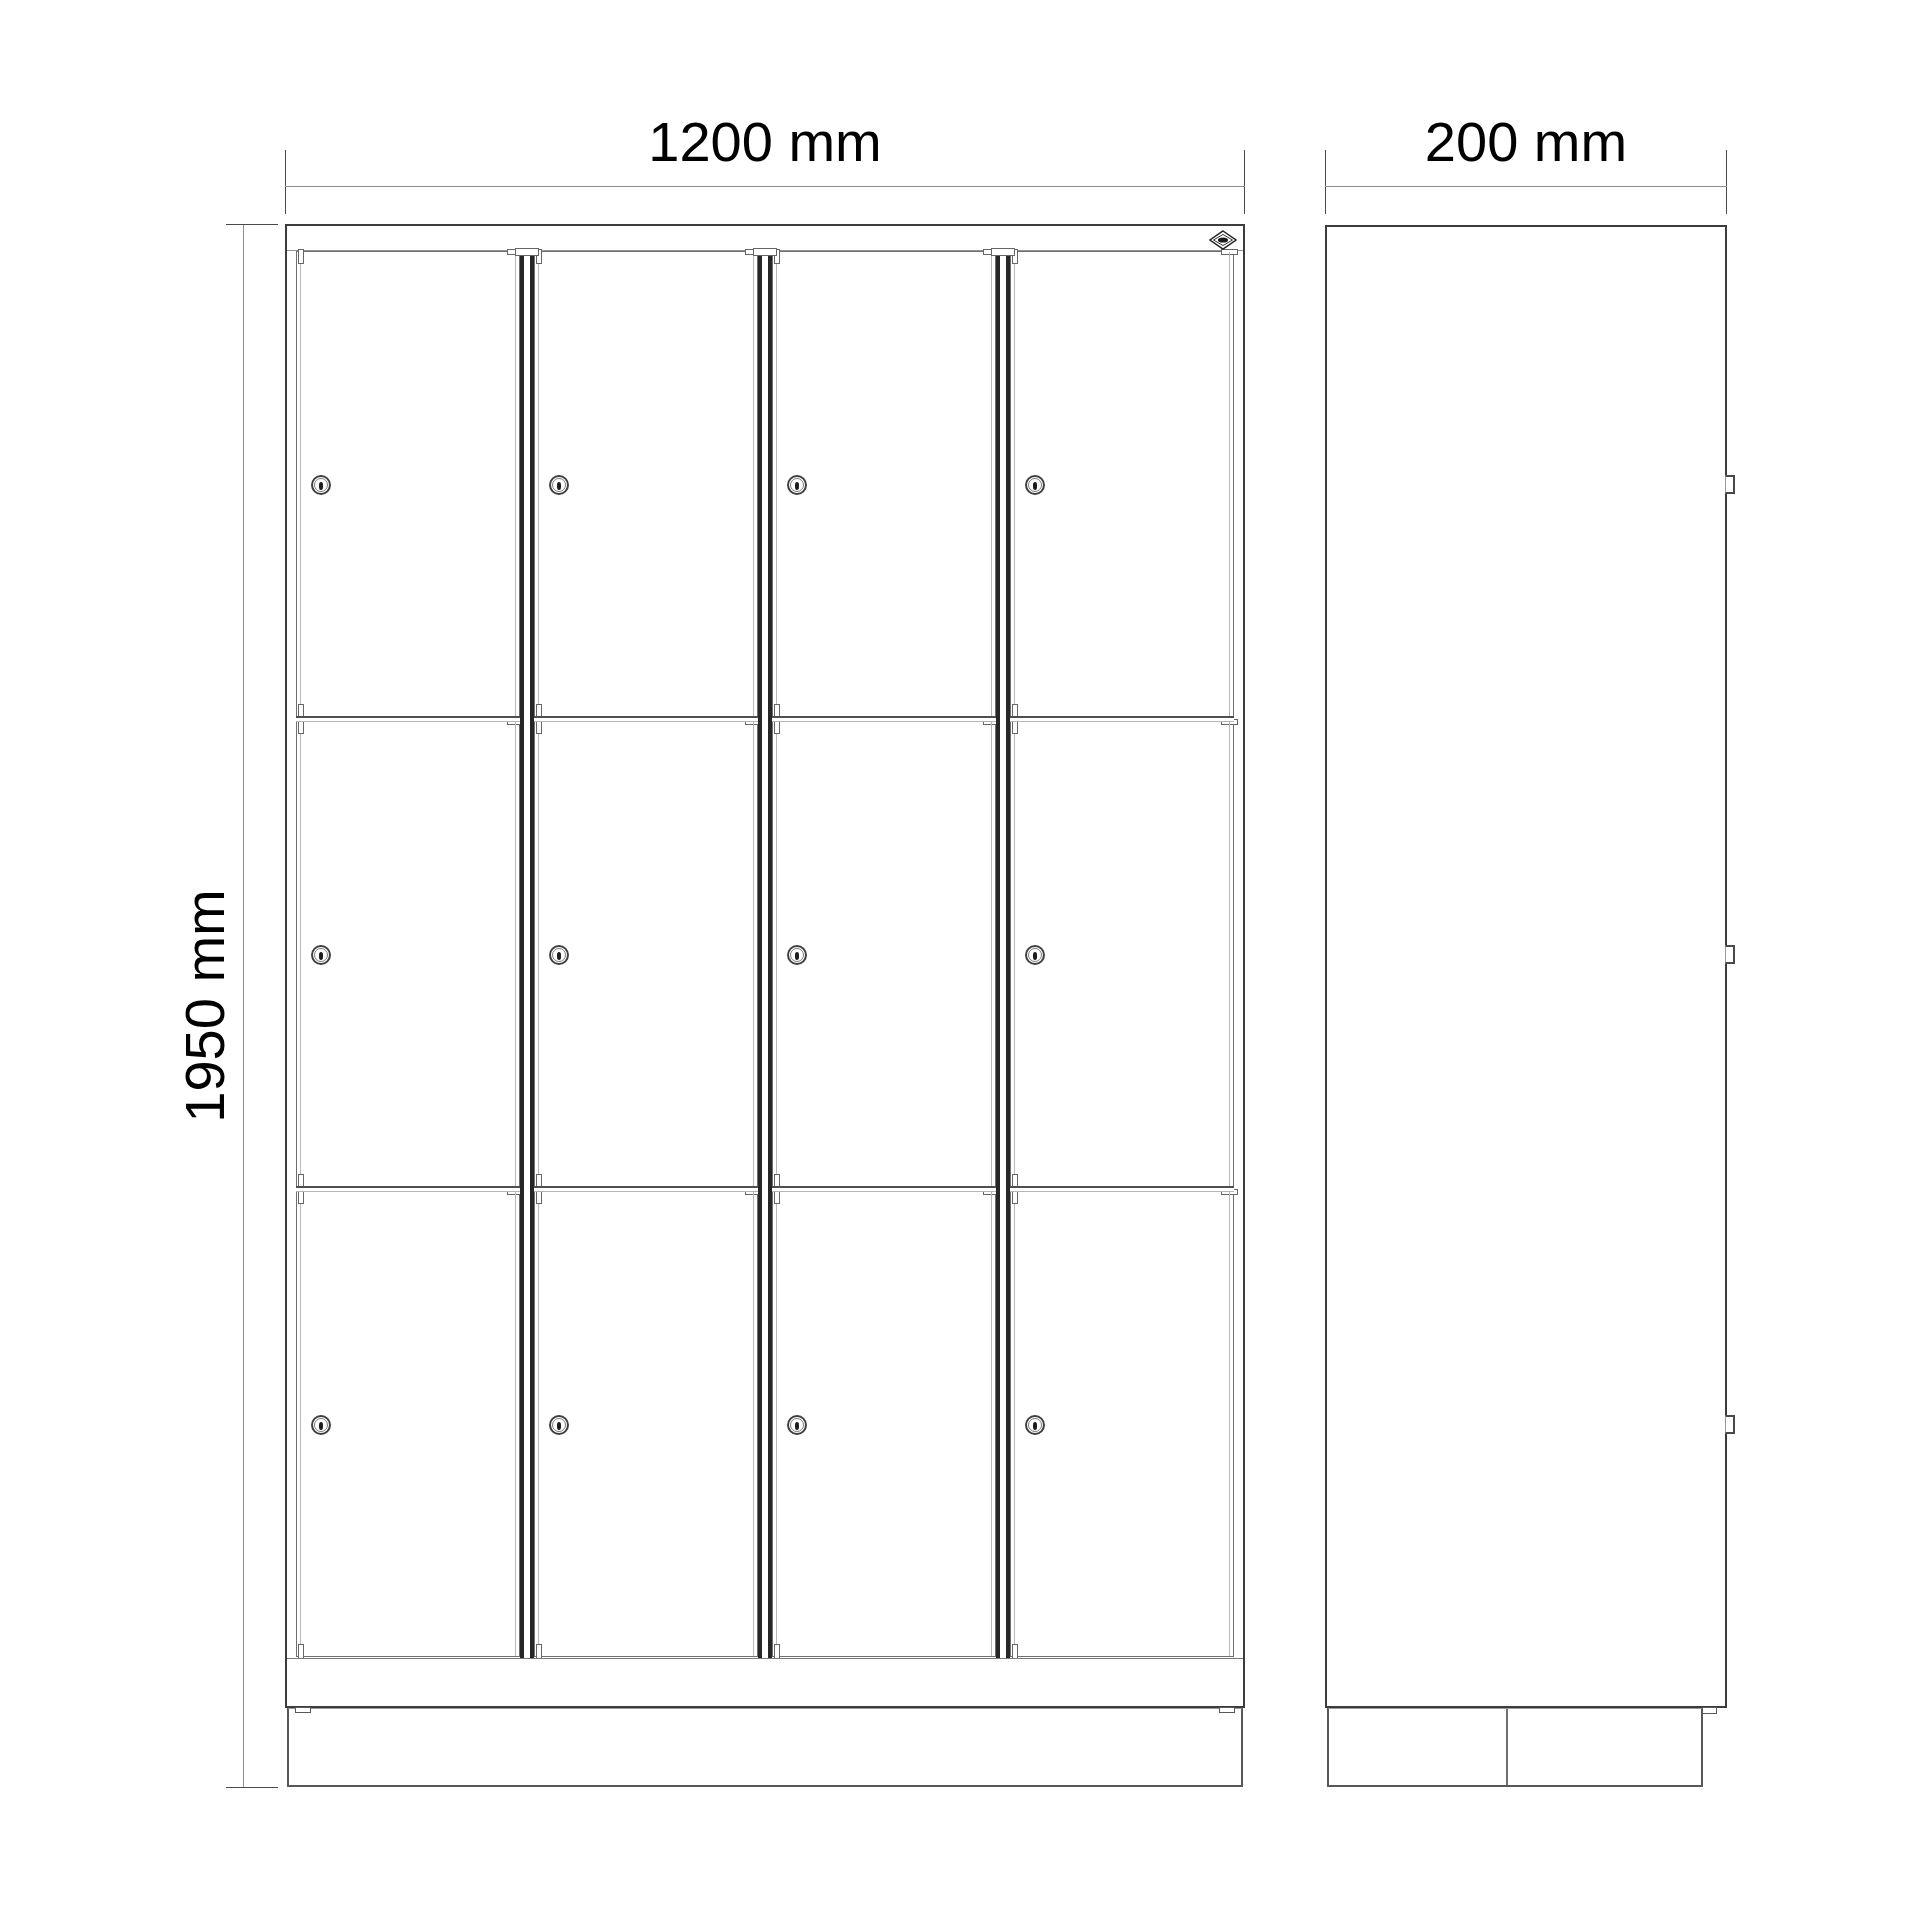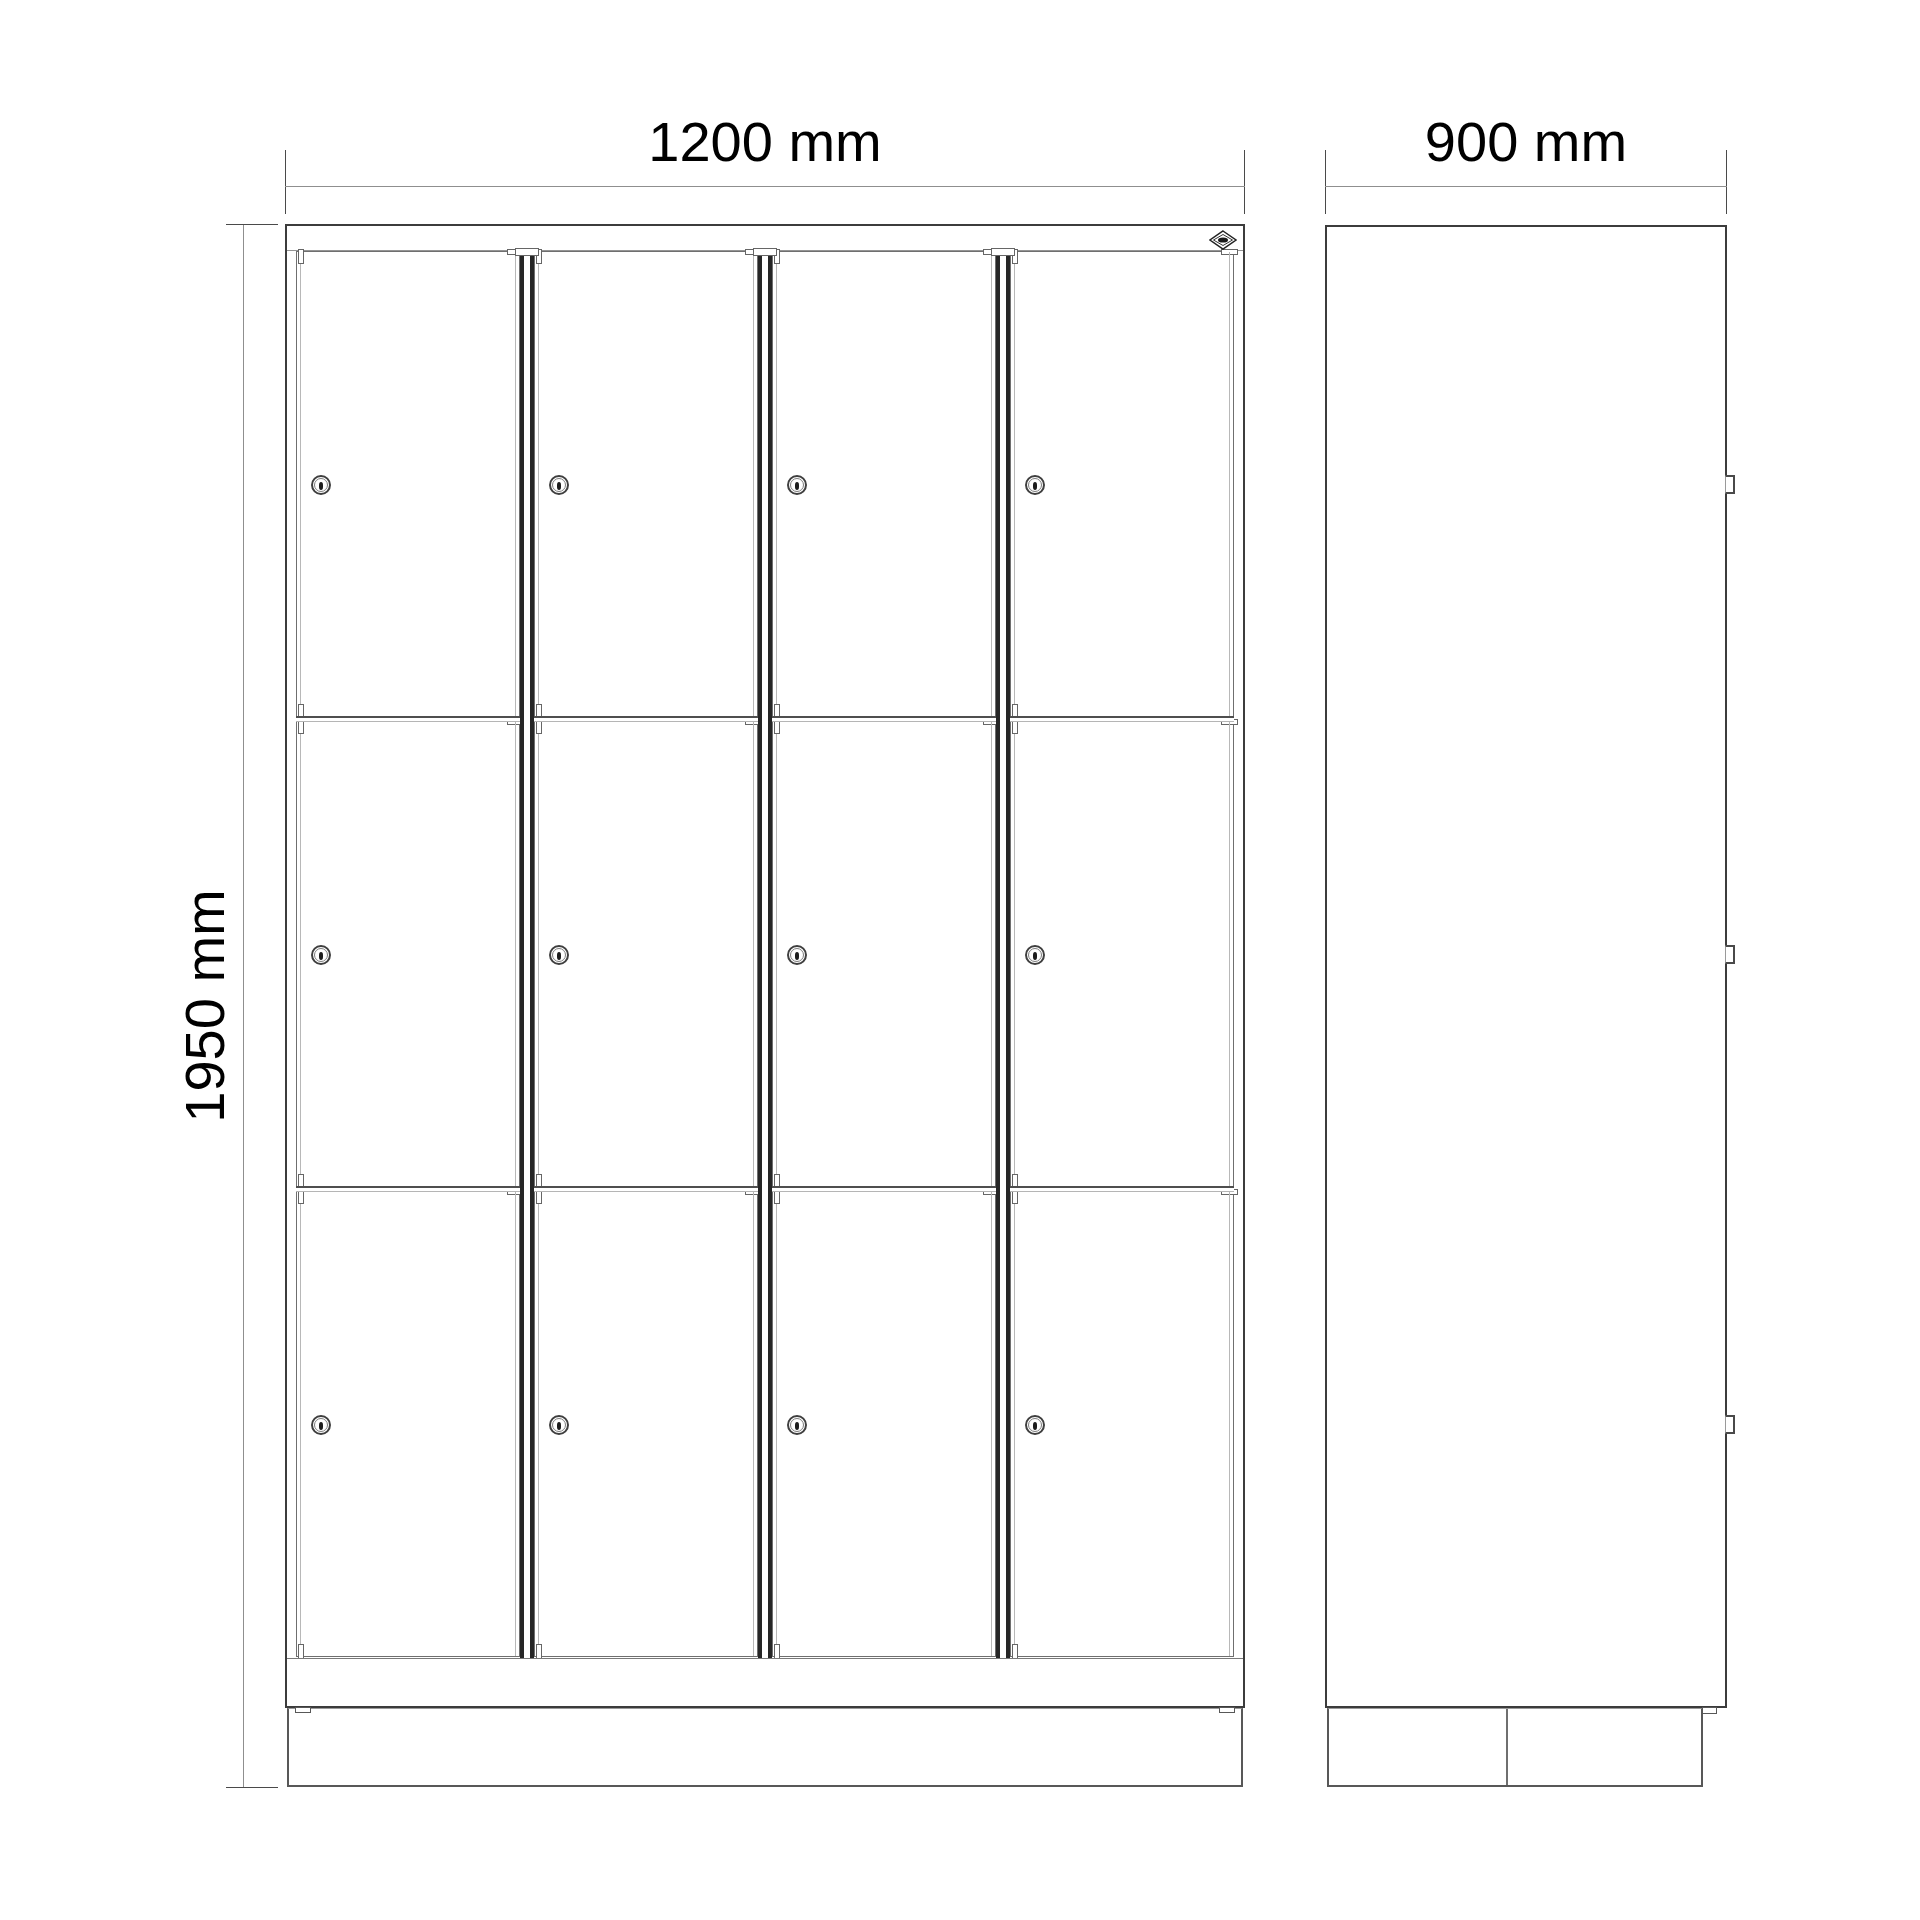--- a/index.html
+++ b/index.html
@@ -53,21 +53,21 @@
 <div id="canvas">
 
   <div class="abs ext-v" style="left:285px;top:150px;height:64px;"></div>
   <div class="abs ext-v" style="left:1244px;top:150px;height:64px;"></div>
   <div class="abs dim-line-h" style="left:285px;top:186px;width:960px;"></div>
   <div class="abs dim-label" style="left:285px;top:114px;width:960px;">1200 mm</div>
 
   <div class="abs ext-v" style="left:1325px;top:150px;height:64px;"></div>
   <div class="abs ext-v" style="left:1726px;top:150px;height:64px;"></div>
   <div class="abs dim-line-h" style="left:1325px;top:186px;width:402px;"></div>
-  <div class="abs dim-label" style="left:1325px;top:114px;width:402px;">900 mm</div>
+  <div class="abs dim-label" style="left:1325px;top:114px;width:402px;">200 mm</div>
 
   <div class="abs dim-line-v" style="left:243px;top:224px;height:1563px;"></div>
   <div class="abs ext-h" style="left:226px;top:224px;width:52px;"></div>
   <div class="abs ext-h" style="left:226px;top:1787px;width:52px;"></div>
   <div class="abs dim-label" id="dim-height-label">1950 mm</div>
 
   <div class="abs" id="front-view">
     <div class="abs" id="front-top-rail"></div>
     <div class="abs" id="doors-grid">
         <div class="door" style="left: 0px; top: 0px;">

